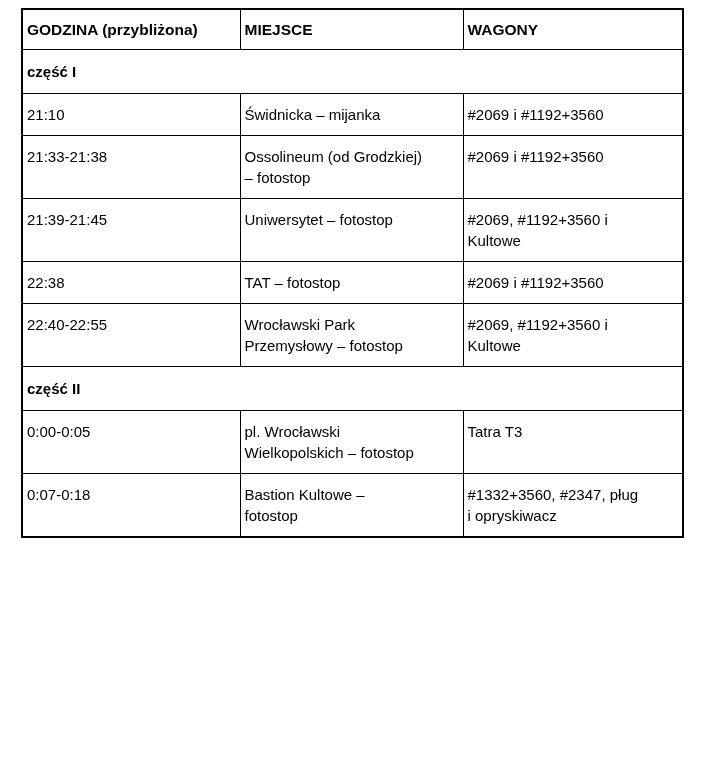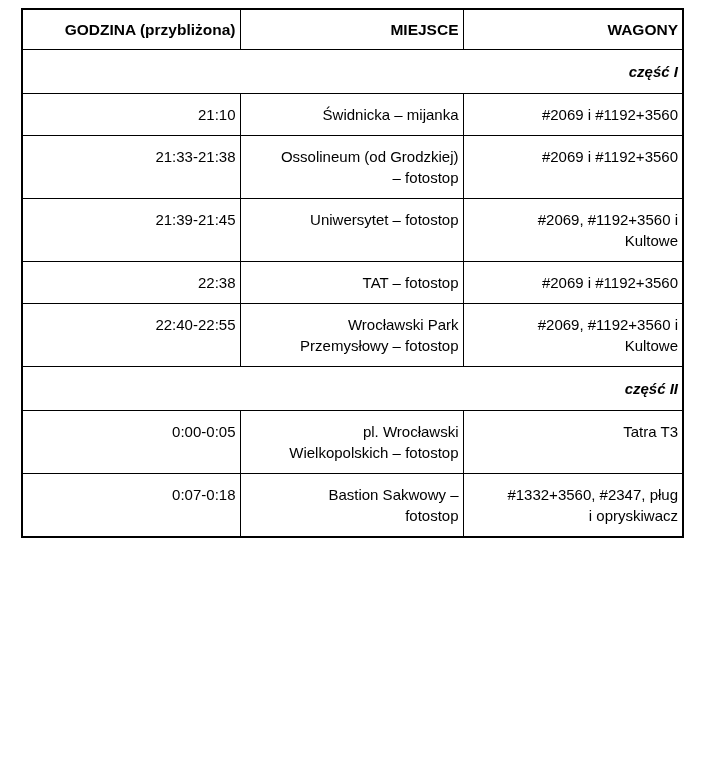--- a/index.html
+++ b/index.html
@@ -18,38 +18,37 @@
   }
   table.schedule {
     border-collapse: collapse;
     table-layout: fixed;
     width: 661px;
     border: 2px solid #000000;
   }
   table.schedule th,
   table.schedule td {
     border: 1px solid #000000;
-    text-align: right;
+    text-align: left;
     vertical-align: top;
     font-size: 15px;
     line-height: 21px;
     padding: 10px 4px;
     white-space: pre-line;
     overflow: hidden;
   }
   table.schedule th {
     font-weight: bold;
     font-size: 15.5px;
     padding: 9px 4px;
     white-space: normal;
   }
   table.schedule td.section-title-cell {
     font-weight: bold;
     padding: 11px 4px;
-    font-style: italic;
   }
   col.col-time   { width: 218px; }
   col.col-place  { width: 223px; }
   col.col-wagons { width: 220px; }
 </style>
 </head>
 <body>
 
 <div class="page">
   <table class="schedule">
@@ -102,20 +101,20 @@
         <td class="section-title-cell" colspan="3">część II</td>
       </tr>
       <tr>
         <td>0:00-0:05</td>
         <td>pl. Wrocławski
 Wielkopolskich – fotostop</td>
         <td>Tatra T3</td>
       </tr>
       <tr>
         <td>0:07-0:18</td>
-        <td>Bastion Sakwowy –
+        <td>Bastion Kultowe –
 fotostop</td>
         <td>#1332+3560, #2347, pług
 i opryskiwacz</td>
       </tr>
     </tbody>
   </table>
 </div>
 
 </body></html>

